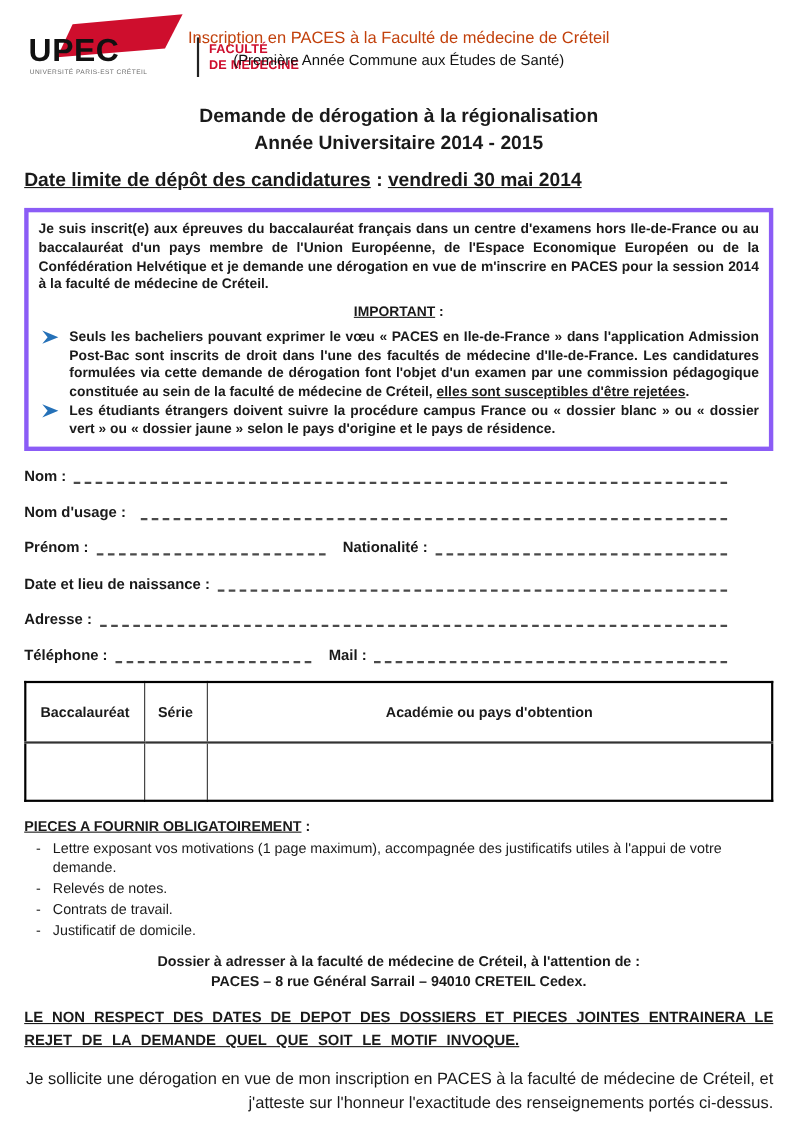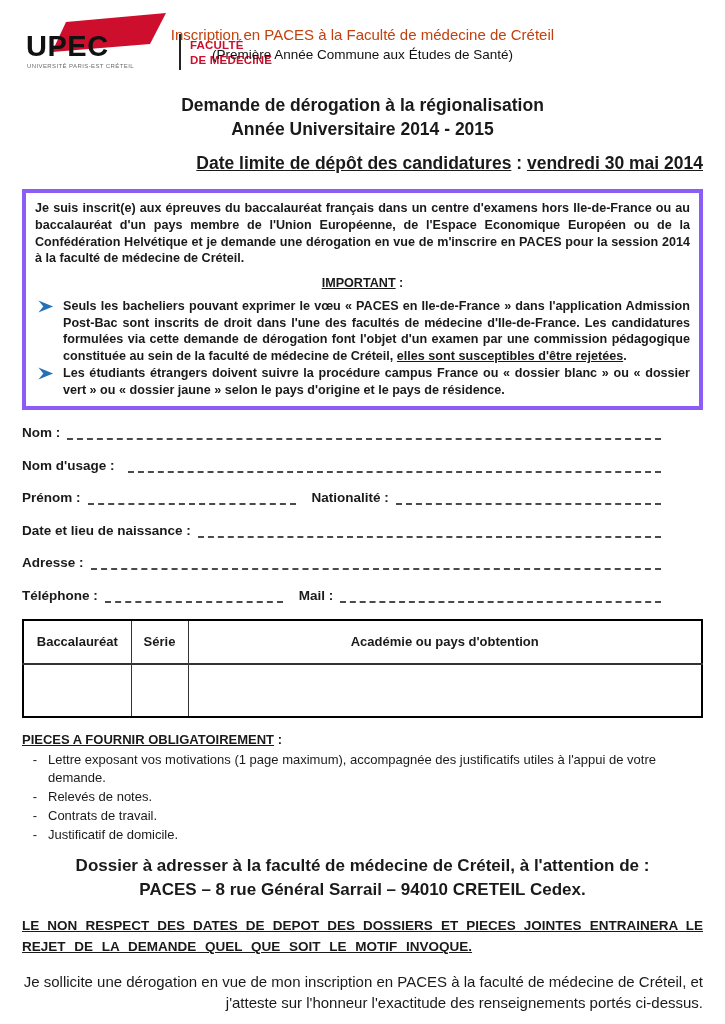--- a/index.html
+++ b/index.html
@@ -29,21 +29,21 @@
   .faculty {
     position: absolute; left: 174px; top: 30px;
     color: #ce0e2d; font-weight: bold; font-size: 11.5px; line-height: 1.3; letter-spacing: 0.2px;
   }
   .header-text { position: absolute; left: 0; right: 0; top: 18px; text-align: center; }
   .header-text .ht1 { font-size: 15px; color: #c2410c; }
   .header-text .ht2 { font-size: 13.5px; color: #111; margin-top: 4px; }
 
   
   .main-title { margin-top: 14px; text-align: center; font-weight: bold; font-size: 17.5px; line-height: 1.35; }
-  .deadline { margin-top: 12px; text-align: right; font-weight: bold; font-size: 17.5px; }
+  .deadline { margin-top: 12px; text-align: left; font-weight: bold; font-size: 17.5px; }
   .u { text-decoration: underline; }
 
   
   .info-box {
     margin-top: 15px;
     border: 4px solid #8b5cf6;
     padding: 7px 9px 8px 9px;
     font-weight: bold;
     font-size: 12.6px;
     line-height: 1.33;
@@ -64,36 +64,36 @@
   .dashline.fixed210 { flex: 0 0 208px; }
   .dashline.fixed180 { flex: 0 0 178px; }
   .gap { flex: 0 0 16px; }
 
   
   .bac-table { width: 100%; border-collapse: collapse; margin-top: 16px; }
   .bac-table th, .bac-table td { border: 1.5px solid #333; }
   .bac-table { border: 2px solid #000; }
   .bac-table th {
     font-size: 13px; font-weight: bold; text-align: center;
-    height: 44px; border-bottom-width: 2.5px;
+    height: 55px; border-bottom-width: 2.5px;
   }
   .bac-table td { height: 53px; }
   .col-bac { width: 108px; }
   .col-serie { width: 57px; }
 
   
   .pieces { margin-top: 14px; font-size: 13px; }
   .pieces-title { font-weight: bold; font-size: 13px; }
   .pieces-list { margin-top: 4px; }
   .piece-item { display: flex; line-height: 1.38; margin-top: 1px; }
   .piece-dash { flex: 0 0 26px; text-align: center; }
   .piece-text { flex: 1; padding-right: 8px; }
 
   
-  .address { margin-top: 10px; text-align: center; font-weight: bold; font-size: 17px; line-height: 1.45; }
+  .address { margin-top: 10px; text-align: center; font-weight: bold; font-size: 13px; line-height: 1.45; }
   .warning { margin-top: 13px; font-weight: bold; font-size: 13.5px; line-height: 1.55; }
   .warn1 { text-align: justify; text-align-last: justify; }
   .warn2 { text-align: left; word-spacing: 5px; }
   .attestation { margin-top: 13px; font-size: 15px; line-height: 1.45; text-align: right; }
   .signature { margin-top: 15px; margin-left: 356px; font-size: 13px; line-height: 1.45; }
   .sig-label { font-weight: bold; }
 </style>
 </head>
 <body>
 

